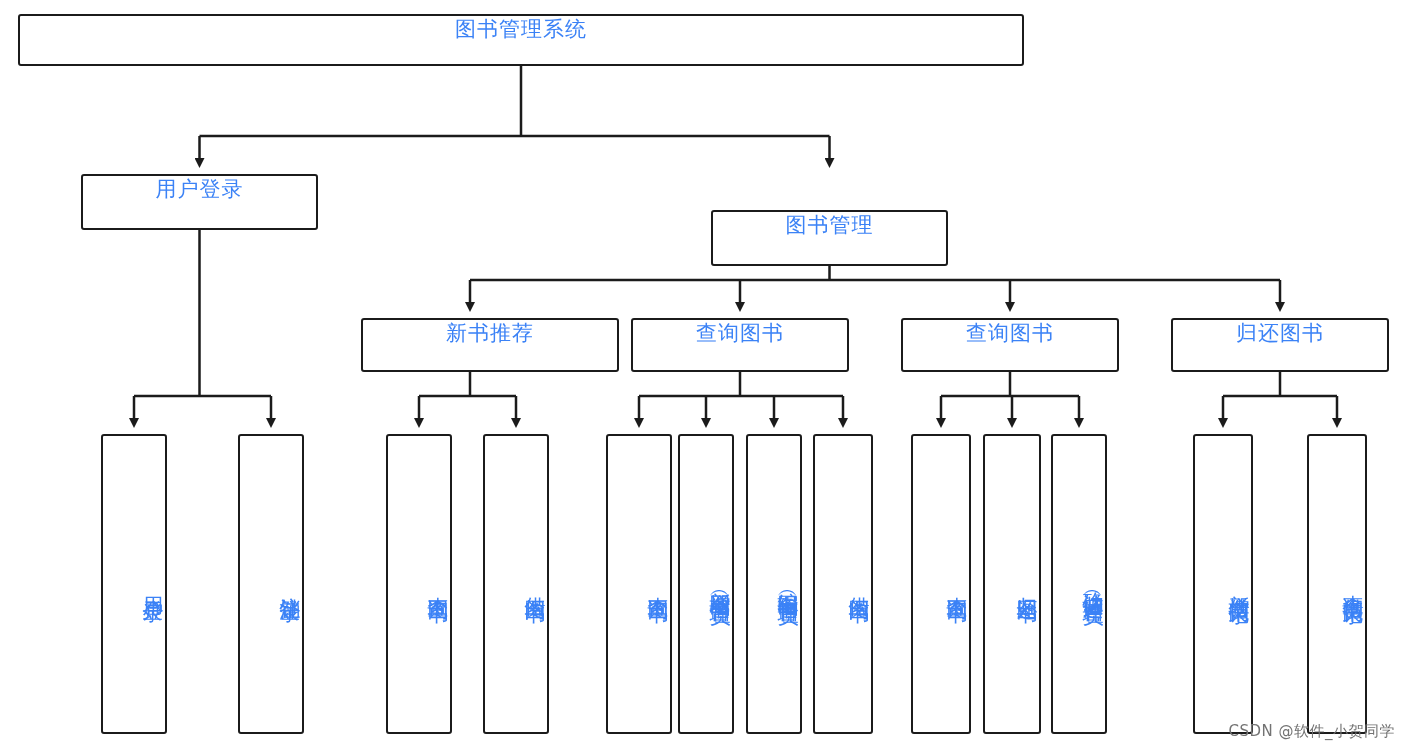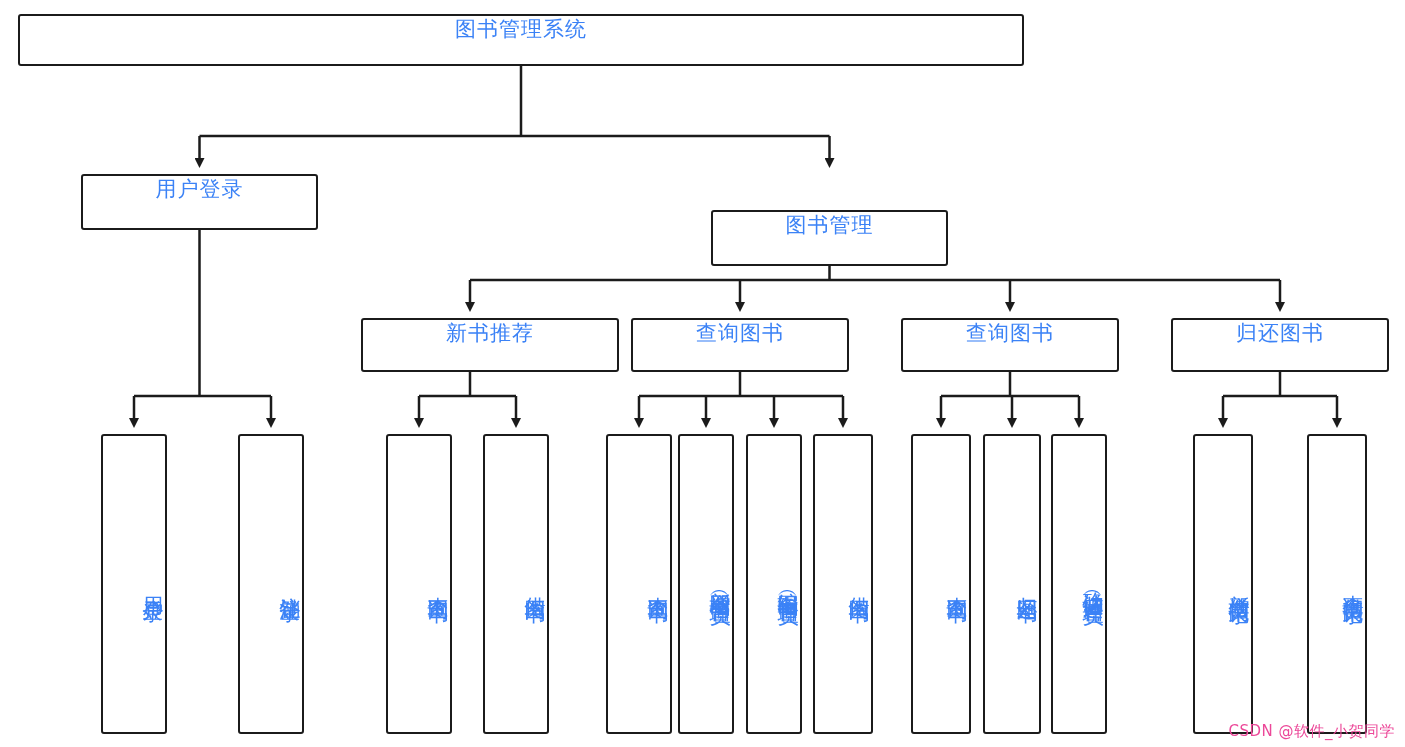--- a/index.html
+++ b/index.html
@@ -49,21 +49,21 @@
     top: 0;
     width: 1405px;
     height: 747px;
     pointer-events: none;
   }
   .watermark {
     position: absolute;
     right: 10px;
     bottom: 6px;
     font-size: 15px;
-    color: #ec4899;
+    color: #737373;
     letter-spacing: 0.5px;
     white-space: nowrap;
   }
 </style>
 </head>
 <body>
 
 <div id="canvas">
   <svg class="edges" id="edge-layer" xmlns="http://www.w3.org/2000/svg">
     <defs>

